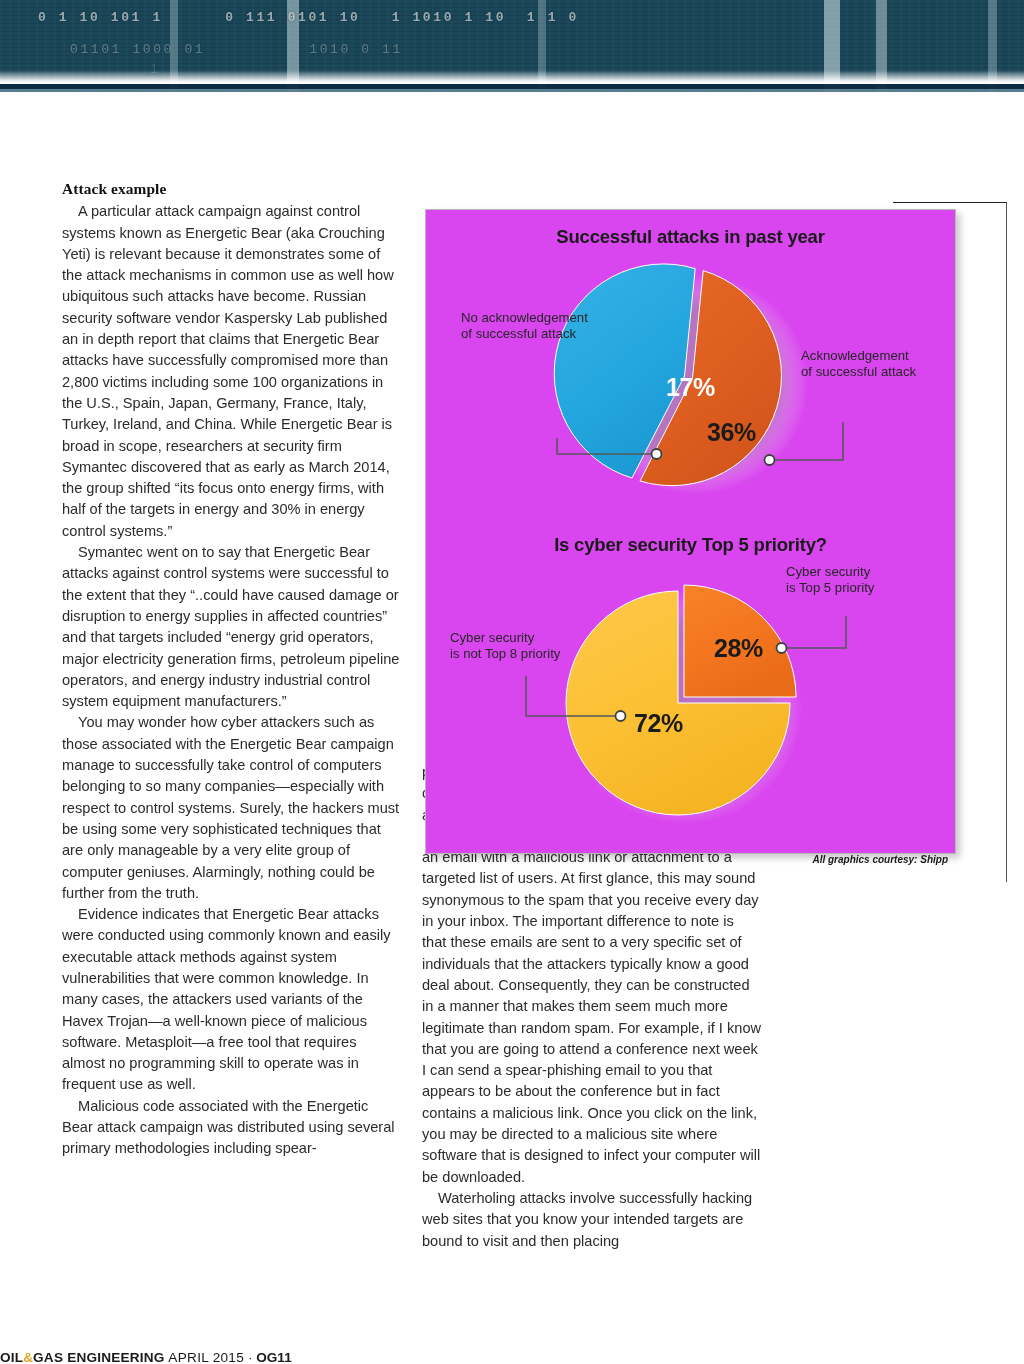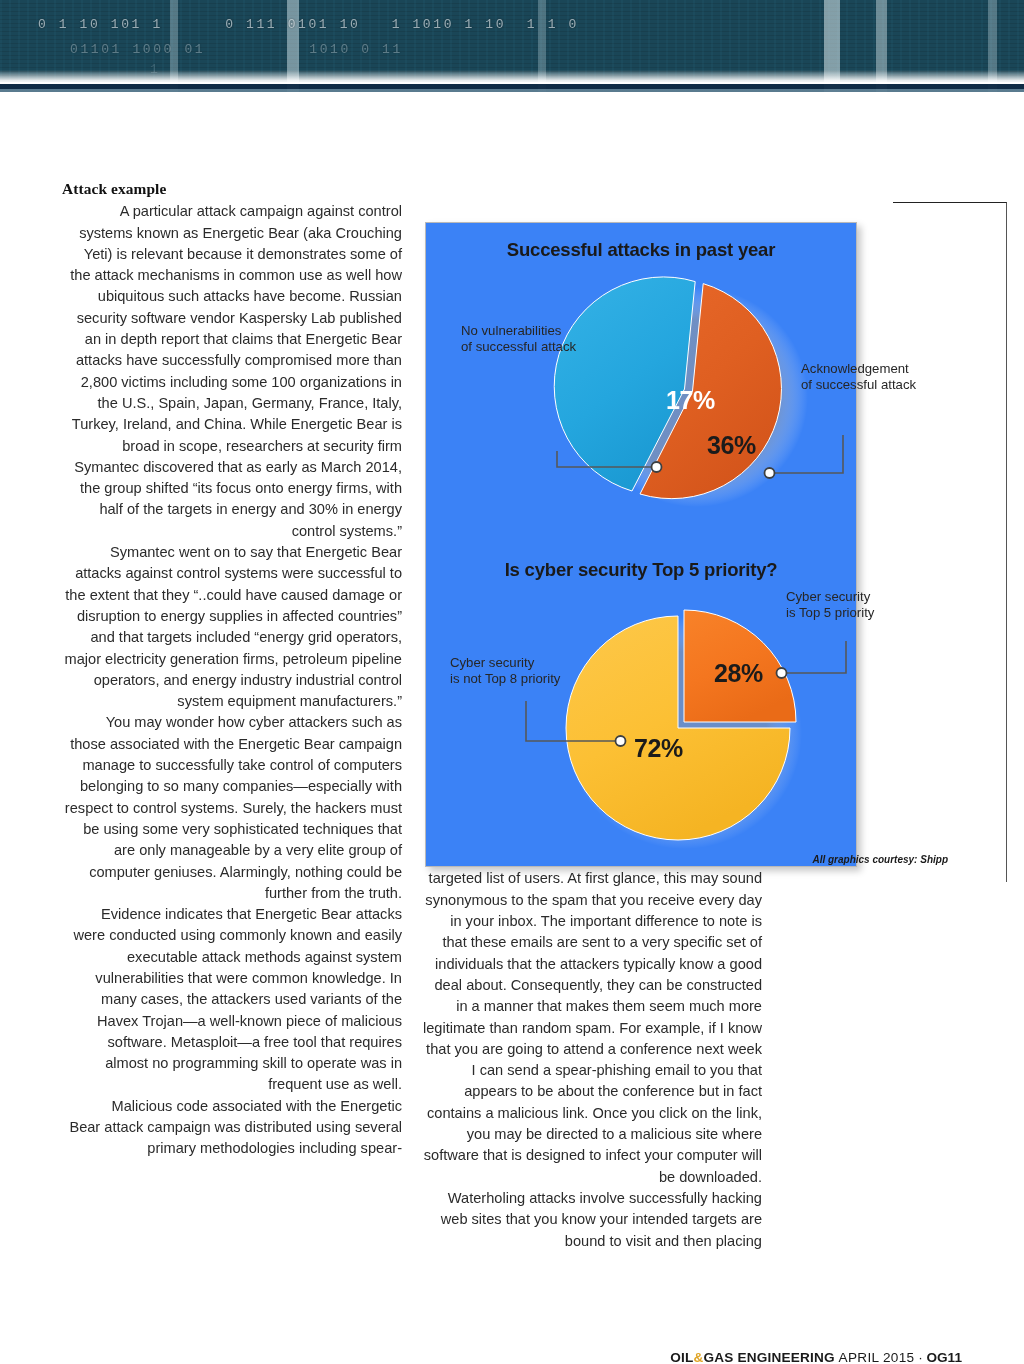--- a/index.html
+++ b/index.html
@@ -48,21 +48,21 @@
   }
   .banner-binary {
     position:absolute; left:0; top:0; width:1024px; height:92px;
     font-family:"Liberation Mono", monospace;
     font-size:13px; letter-spacing:2.6px;
     color:rgba(236,246,250,.62);
     white-space:pre;
     text-shadow:0 0 2px rgba(0,0,0,.45);
   }
   .bin-row { position:absolute; }
-  .bin-r1 { top:17px; left:38px; }
+  .bin-r1 { top:10px; left:38px;font-weight:bold; }
   .bin-r2 { top:42px; left:70px; opacity:.52; }
   .bin-r3 { top:62px; left:150px; opacity:.26; }
   .banner-bottomstrip {
     position:absolute; left:0; bottom:0; width:1024px; height:10px;
     background:linear-gradient(180deg,#ffffff 0 22%,#0e2a44 22% 74%,#5d7e92 74% 100%);
     opacity:.95;
   }
   .banner-glow {
     position:absolute; left:0; bottom:8px; width:1024px; height:14px;
     background:linear-gradient(180deg, rgba(255,255,255,0) 0%, rgba(255,255,255,.9) 75%, #fff 100%);
@@ -83,47 +83,47 @@
 
   h2.sec {
     font-size:15.4px;
     font-weight:bold;
     color:#111;
     margin:0 0 2px 0;
     letter-spacing:.1px;
     font-family:Liberation Serif, serif;
   }
   h2.sec.spaced { margin-top:20px; }
-  p.body { margin:0; text-indent:16px;text-align:right; }
+  p.body { margin:0; text-indent:16px; }
   p.body.noind { text-indent:0; }
 
   
   .outer-frame {
     position:absolute;
     left:893px; top:110px; width:114px; height:680px;
     border-top:1.6px solid #222;
     border-right:1.6px solid #555;
     pointer-events:none;
   }
   .chart-box {
     position:absolute;
-    left:425px; top:130px; width:432px; height:645px;
-    background:#3b82f6;
+    left:425px; top:117px; width:531px; height:645px;
+    background:#d946ef;
     border:1px solid #b9b9b9;
     box-shadow:4px 4px 7px rgba(0,0,0,.22);
   }
   .chart-title {
     text-align:center;
     font-size:18.5px;
     font-weight:bold;
     color:#1a1a1a;
     letter-spacing:-.2px;
   }
   #chart1-title { margin-top:16px; }
-  #chart2-title { margin-top:30px; }
+  #chart2-title { margin-top:18px; }
 
   .pie-wrap { position:relative; width:100%; }
   .pie-wrap.one { height:268px; }
   .pie-wrap.two { height:298px; }
 
   .pie-svg { position:absolute; left:0; top:0; }
 
   .pct {
     position:absolute;
     font-weight:bold;
@@ -149,21 +149,20 @@
     font-style:italic;
     font-weight:bold;
     font-size:10px;
     color:#1a1a1a;
   }
 
   
   .footer {
     position:absolute;
     left:0; top:1258px; width:1024px;
-    text-align:right;
     padding-right:62px;
     font-size:13.6px;
     color:#1a1a1a;
   }
   .f-brand { font-weight:bold; letter-spacing:.2px; }
   .f-amp   { color:#e0a526; font-weight:bold; }
   .f-date  { font-weight:normal; letter-spacing:.3px; }
   .f-dot   { font-weight:normal; }
   .f-page  { font-weight:bold; }
 </style>
@@ -234,21 +233,21 @@
         <circle cx="230.5" cy="206" r="5" fill="#ffffff" stroke="#3d4042" stroke-width="1.8"></circle>
 
         <polyline points="417,242 417,280 348,280" fill="none" stroke="#55585a" stroke-width="1.6" transform="translate(0,-68)"></polyline>
         <circle cx="343.5" cy="212" r="5" fill="#ffffff" stroke="#3d4042" stroke-width="1.8"></circle>
       </svg>
 
       <div class="pct light" style="left:240px; top:125px;">17%</div>
       <div class="pct dark" style="left:281px; top:170px;">36%</div>
 
       <div class="callout left-al" style="left:35px; top:62px; width:160px;">
-        <div>No vulnerabilities</div>
+        <div>No acknowledgement</div>
         <div>of successful attack</div>
       </div>
 
       <div class="callout left-al" style="left:375px; top:100px; width:150px;">
         <div>Acknowledgement</div>
         <div>of successful attack</div>
       </div>
     </div>
 
     <div class="chart-title" id="chart2-title">Is cyber security Top 5 priority?</div>

